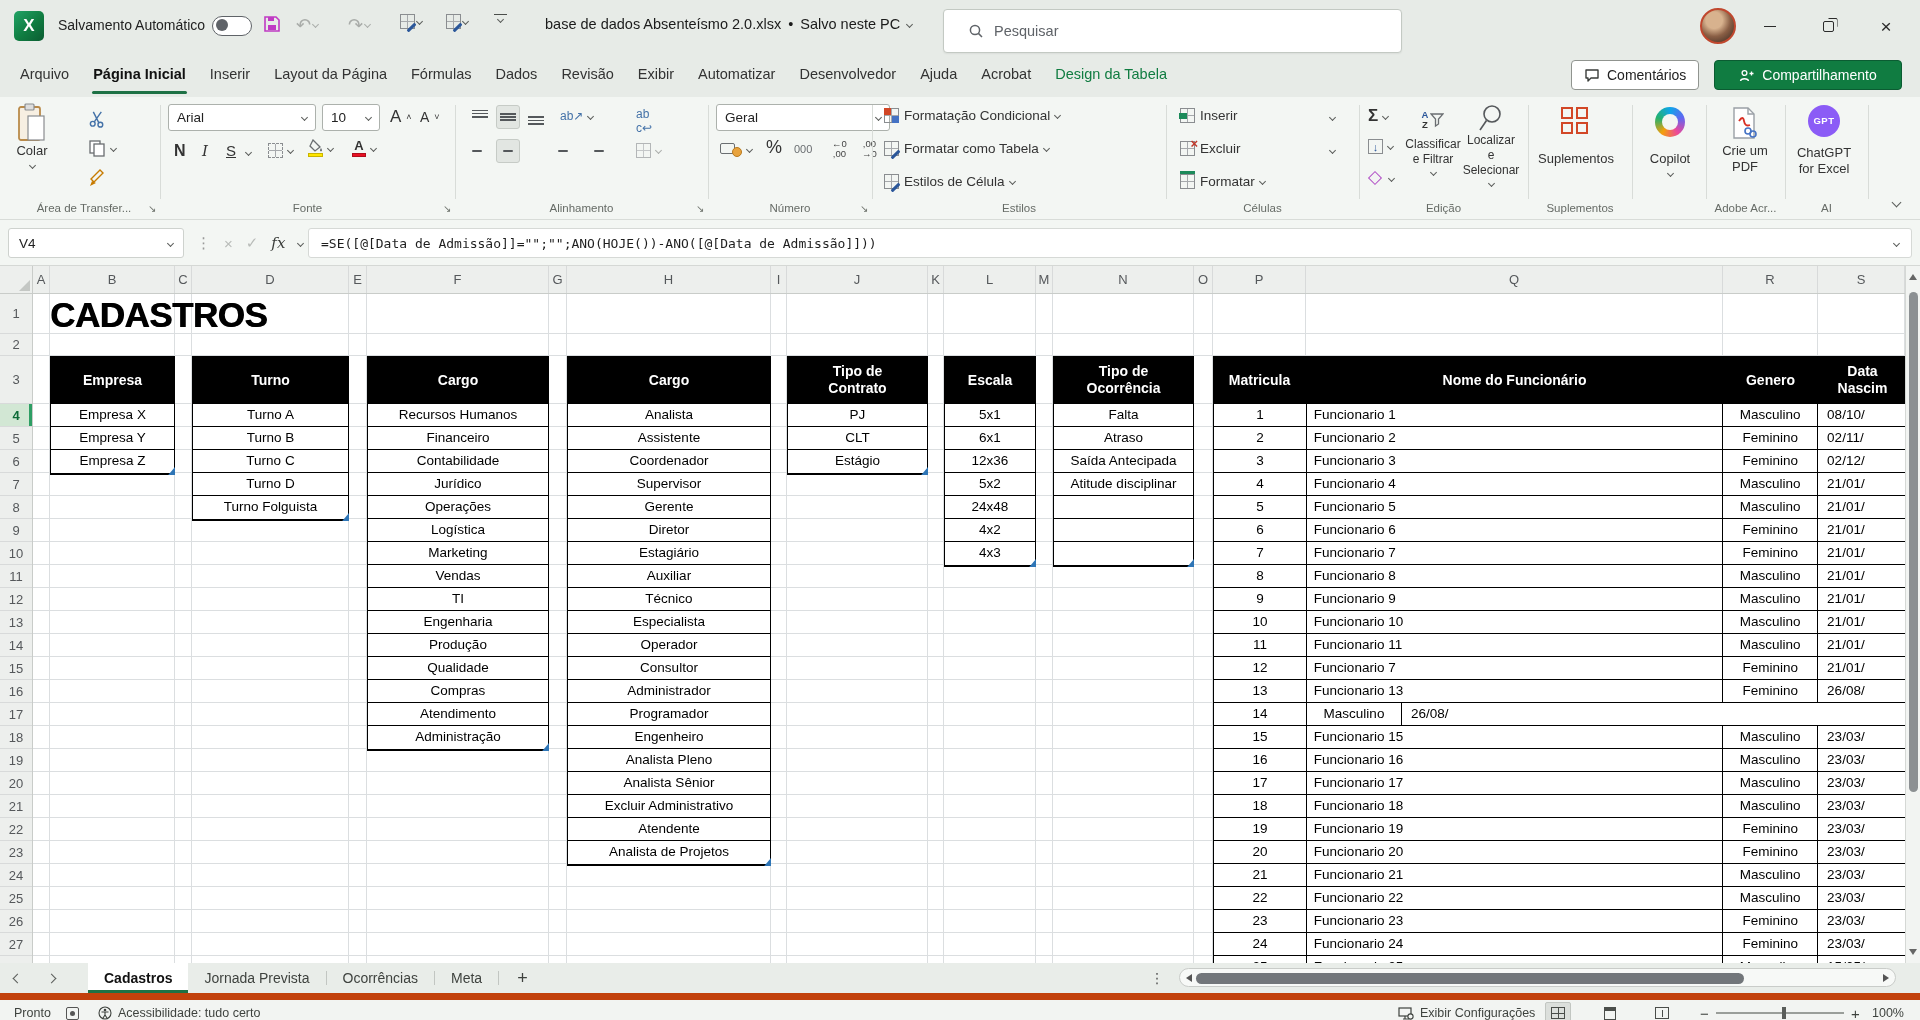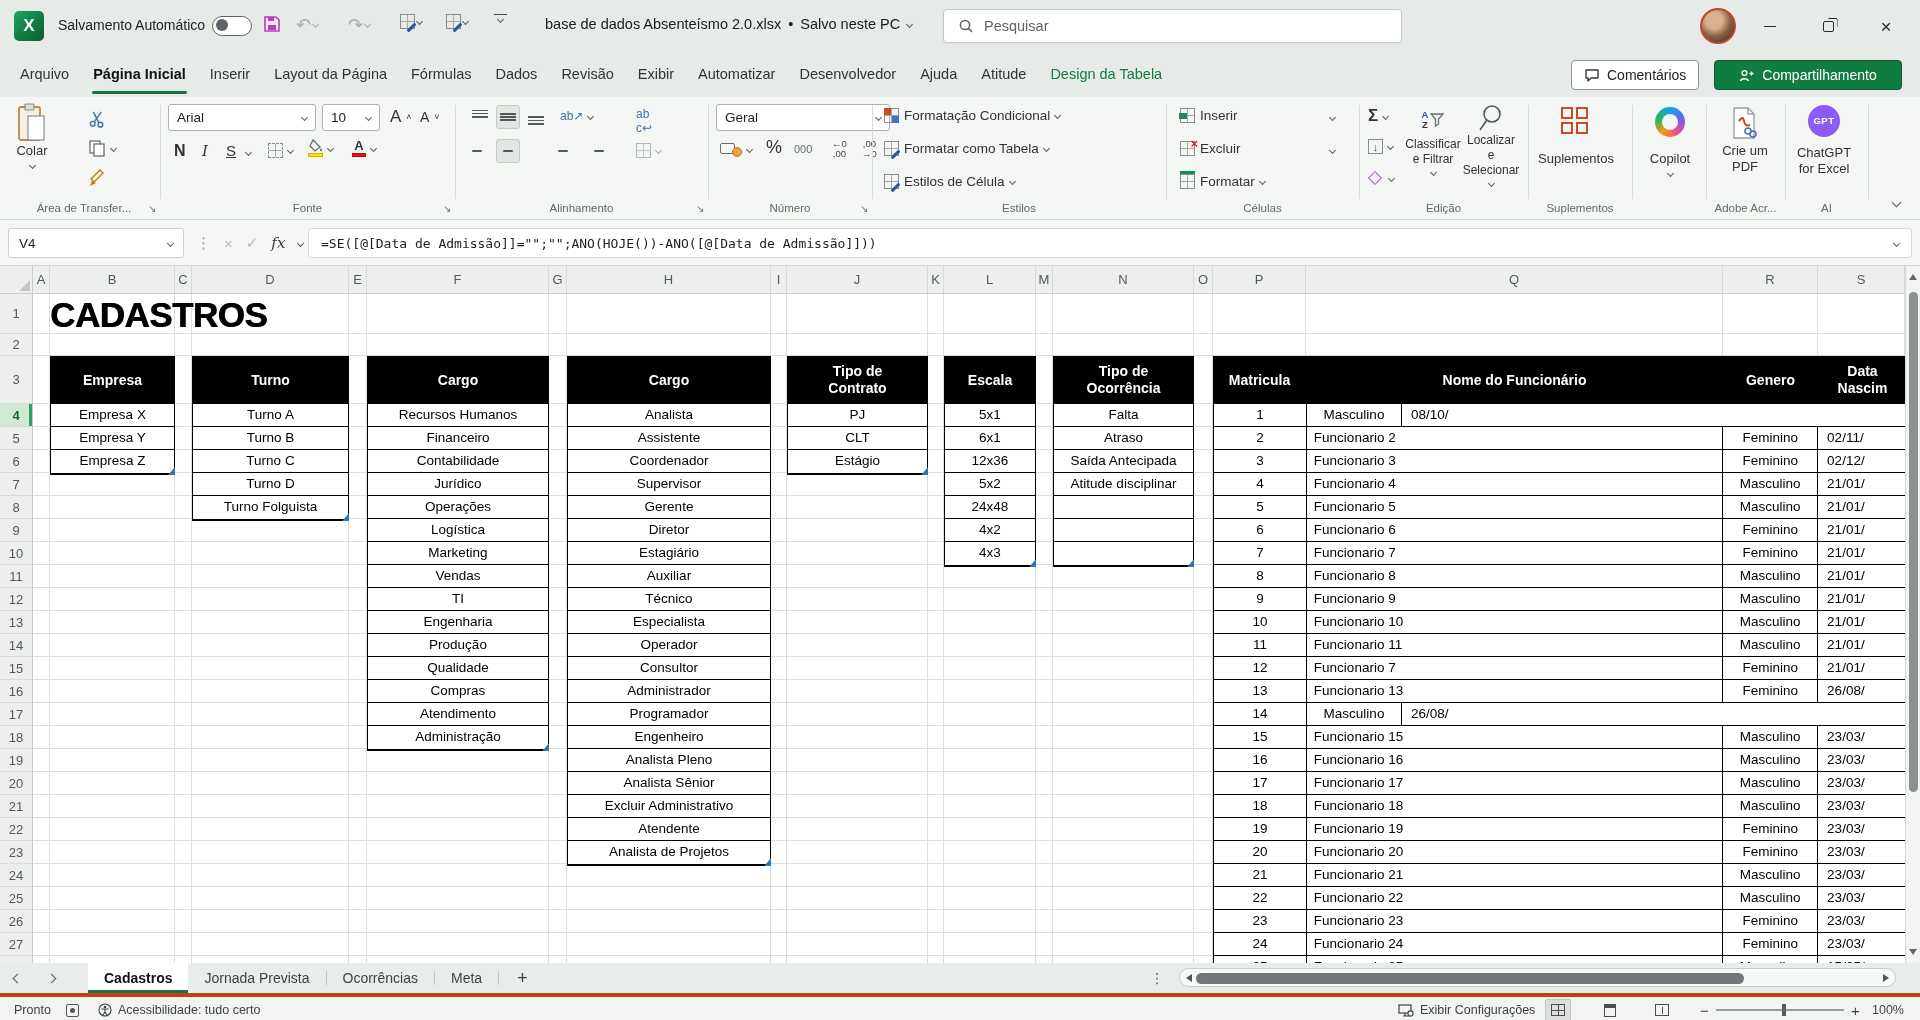--- a/index.html
+++ b/index.html
@@ -15,21 +15,21 @@
   
   #titlebar{left:0;top:0;width:1920px;height:52px;position:absolute}
   .xlogo{left:14px;top:11px;width:30px;height:30px;border-radius:5px;background:linear-gradient(135deg,#21A366 0%,#107C41 55%,#0B5C32 100%);color:#fff;font-weight:bold;font-size:17px;display:flex;align-items:center;justify-content:center;position:absolute}
   .autosave-label{left:58px;top:17px;position:absolute;font-size:14px;color:#222}
   .tog{left:212px;top:16px;width:40px;height:20px;border:1.5px solid #5F6368;border-radius:11px;background:#fff;position:absolute}
   .tog::after{content:"";position:absolute;left:3px;top:2.3px;width:12px;height:12px;border-radius:50%;background:#5F6368}
   .qat{position:absolute;top:14px;display:flex;align-items:center;gap:2px}
   .undo{font-size:18px;color:#A9ACA9;font-family:"DejaVu Sans",sans-serif}
   .ovf{width:13px;border-top:1.6px solid #4A4D4A;display:inline-flex;justify-content:center;padding-top:2px}
   .doc-title{left:545px;top:16px;position:absolute;font-size:14.5px;color:#1B1B1B;display:flex;align-items:center;gap:7px;white-space:nowrap}
-  .searchbox{left:943px;top:9px;width:459px;height:34px;background:#fff;border:1px solid #C3C9C3;border-radius:4px;position:absolute;display:flex;align-items:center;padding-left:14px;gap:10px;box-shadow:0 1px 2px rgba(0,0,0,.06)}
+  .searchbox{left:943px;top:9px;width:459px;height:44px;background:#fff;border:1px solid #C3C9C3;border-radius:4px;position:absolute;display:flex;align-items:center;padding-left:24px;gap:10px;box-shadow:0 1px 2px rgba(0,0,0,.06)}
   .searchbox span{color:#5F6368;font-size:14.5px}
   .avatar{left:1700px;top:8px;width:36px;height:36px;border-radius:50%;border:2px solid #C0472E;background:radial-gradient(circle at 38% 32%,#D8B28E 0 28%,#8A5F45 55%,#3D2B22 95%);position:absolute}
   .winbtn{position:absolute;top:0;width:58px;height:52px;display:flex;align-items:center;justify-content:center}
   .ic-min{width:12px;border-top:1.4px solid #2B2B2B;display:block}
   .ic-rest{width:11px;height:11px;border:1.3px solid #2B2B2B;border-radius:2px;position:relative;background:#E7EBE7}
   .ic-rest::before{content:"";position:absolute;left:2px;top:-4px;width:10px;height:10px;border:1.3px solid #2B2B2B;border-radius:2px;clip-path:polygon(25% 0,100% 0,100% 78%,78% 78%,78% 25%,25% 25%)}
   .ic-close{font-size:19px;color:#2B2B2B;line-height:1}
 
   
   #menubar{left:0;top:52px;width:1920px;height:45px;position:absolute;display:flex;align-items:center;padding-left:8px}
@@ -136,21 +136,21 @@
   #tabbar{left:0;top:963px;width:1920px;height:30px;position:absolute;background:#E9EDE9;display:flex;align-items:center}
   .snav{width:34px;display:flex;justify-content:center}
   .stab{padding:0 16px;height:30px;line-height:30px;font-size:14px;color:#3E423E;position:relative;white-space:nowrap}
   .stab.active{background:#fff;color:#111;font-weight:bold}
   .stab.active::after{content:"";position:absolute;left:0;right:0;bottom:0;height:3px;background:#1E7145}
   .ssep{width:1px;height:14px;background:#C2C6C2}
   .addsheet{padding:0 18px;font-size:18px;color:#3E423E}
   .dots{position:absolute;left:1150px;top:0;height:30px;display:flex;align-items:center;color:#555;font-size:14px}
   .hscroll{position:absolute;left:1179px;top:5px;width:717px;height:19px;background:#F7F9F7;border:1px solid #C9CCC9;border-radius:10px;display:flex;align-items:center;padding:0 6px;justify-content:space-between}
   .hthumb{position:absolute;left:16px;top:4px;width:548px;height:11px;border-radius:6px;background:#72767A}
-  #statusbar{left:0;top:993px;width:1920px;height:27px;position:absolute;background:#F2F4F2;border-top:4px solid #c2410c;font-size:12.5px;color:#3E423E}
+  #statusbar{left:0;top:993px;width:1920px;height:27px;position:absolute;background:#F2F4F2;border-top:7px solid #c2410c;font-size:12.5px;color:#3E423E}
   .sitem{position:absolute;top:0;height:26px;display:flex;align-items:center;gap:6px}
   .recicon{width:13px;height:13px;border:1.2px solid #555;border-radius:2px;position:relative}
   .recicon::after{content:"";position:absolute;left:3px;top:3px;width:5px;height:5px;border-radius:50%;background:#555}
   .viewbtn{width:26px;height:22px;display:flex;align-items:center;justify-content:center;border-radius:2px}
   .viewbtn.on{background:#DCDFDC;border:1px solid #C2C6C2}
   .vw1{width:14px;height:12px;border:1.2px solid #4A4D4A;background:linear-gradient(#4A4D4A 0 0) center/100% 1px no-repeat,linear-gradient(#4A4D4A 0 0) center/1px 100% no-repeat}
   .vw2{width:12px;height:13px;border:1.2px solid #4A4D4A;border-top-width:4px}
   .vw3{width:14px;height:12px;border:1.2px solid #4A4D4A;background:linear-gradient(#4A4D4A 0 0) center/1px 70% no-repeat}
   .zoomtrack{width:128px;height:2px;background:#9A9E9A;position:relative}
   .zoomhandle{position:absolute;left:66px;top:-5px;width:4px;height:12px;background:#5A5D5A}
@@ -221,21 +221,21 @@
   <span class="mtab active">Página Inicial</span>
   <span class="mtab">Inserir</span>
   <span class="mtab">Layout da Página</span>
   <span class="mtab">Fórmulas</span>
   <span class="mtab">Dados</span>
   <span class="mtab">Revisão</span>
   <span class="mtab">Exibir</span>
   <span class="mtab">Automatizar</span>
   <span class="mtab">Desenvolvedor</span>
   <span class="mtab">Ajuda</span>
-  <span class="mtab">Atitude</span>
+  <span class="mtab">Acrobat</span>
   <span class="mtab ctx">Design da Tabela</span>
   <div class="btn-comments">
     <svg width="16" height="15" viewBox="0 0 16 15">
         <path d="M2 2h12v8H7l-3 3v-3H2z" fill="none" stroke="#3A3D3A" stroke-width="1.4" stroke-linejoin="round"></path>
       </svg>
     <span>Comentários</span>
   </div>
   <div class="btn-share">
     <svg width="15" height="15" viewBox="0 0 15 15">
         <circle cx="5.5" cy="5" r="2.4" fill="none" stroke="#fff" stroke-width="1.3"></circle>
@@ -746,20 +746,21 @@
       <span class="fc0">Matricula</span>
       <span class="fc1">Nome do Funcionário</span>
       <span class="fc2">Genero</span>
       <span class="fc3">Data
 Nascim</span>
     </div>
     <div class="fbody">
 
         <div class="frow">
           <span class="fc0">1</span>
+          <span class="fc1">Funcionario 1</span>
           <span class="fc2">Masculino</span>
           <span class="fc3">08/10/</span>
         </div>
 
         <div class="frow">
           <span class="fc0">2</span>
           <span class="fc1">Funcionario 2</span>
           <span class="fc2">Feminino</span>
           <span class="fc3">02/11/</span>
         </div>

